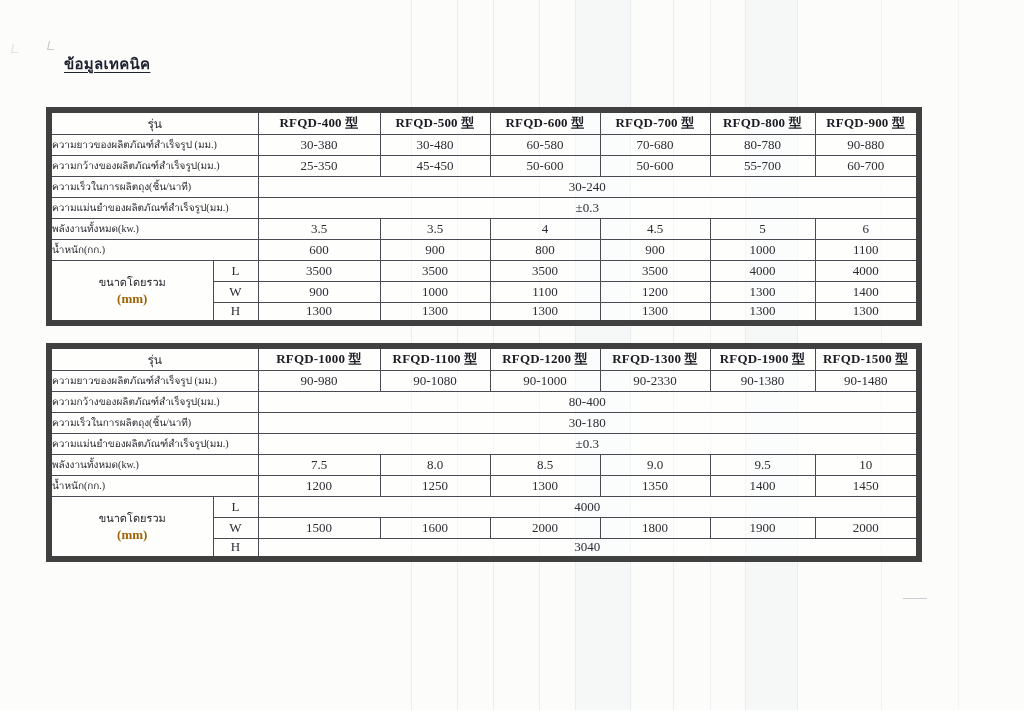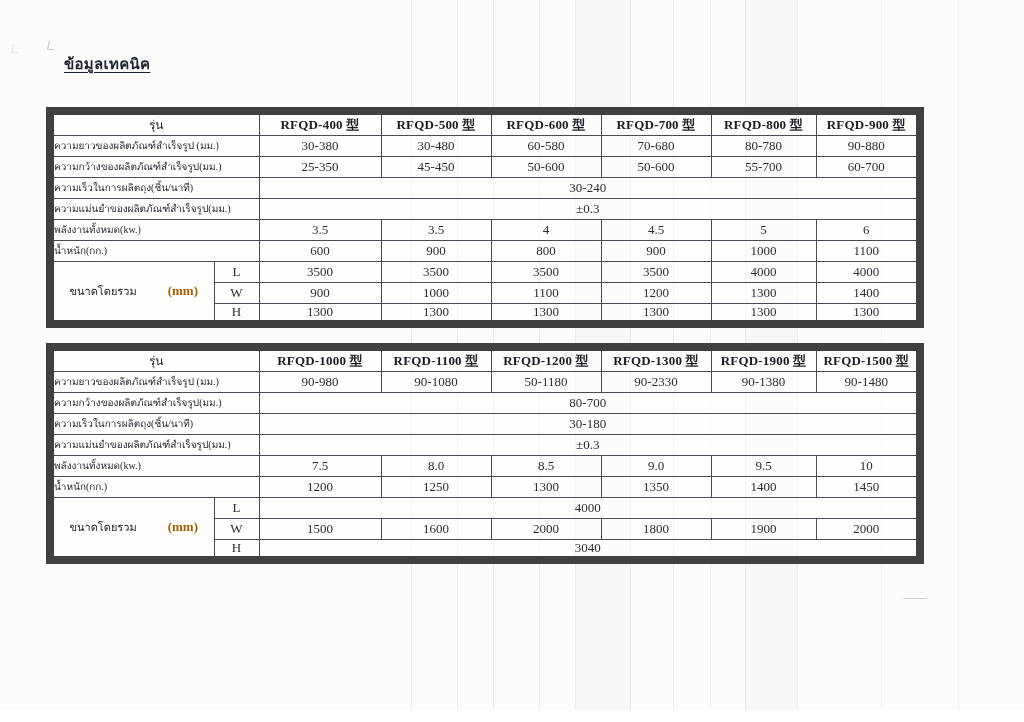--- a/index.html
+++ b/index.html
@@ -15,33 +15,33 @@
   .dash{position:absolute;height:1px;background:rgba(150,160,172,0.5);pointer-events:none;}
 
   .title{
     position:absolute;left:64px;top:52px;font-size:15px;font-weight:bold;color:#1d2230;
     text-decoration:underline;text-underline-offset:3px;letter-spacing:0.3px;
     font-family:"Liberation Serif",serif;
   }
 
   table.spec{
     position:absolute;left:46px;width:870px;border-collapse:collapse;table-layout:fixed;
-    border:8px solid #404040;background:rgba(255,255,255,0.55);
+    border:6px solid #404040;background:rgba(255,255,255,0.55);
   }
   #table1{top:107px;}
   #table2{top:343px;}
   .spec th,.spec td{border:1px solid #4a4a53;padding:0;overflow:hidden;white-space:nowrap;vertical-align:middle;}
   tr.hdr{height:24px;}
   tr.r{height:21px;}
   .rn{font-size:12px;font-weight:normal;text-align:center;color:#26262e;}
   .model{font-size:13px;font-weight:bold;text-align:center;color:#1b1b23;letter-spacing:0.2px;}
   .lbl{font-size:10px;text-align:left;padding-left:6px;color:#26262e;}
   .val{font-size:13px;text-align:center;color:#2c2c34;}
   .sub{font-size:13px;text-align:center;color:#2c2c34;}
-  .dimwrap{height:100%;display:flex;flex-direction:row;justify-content:space-around;align-items:center;padding:6px 0;box-sizing:border-box;}
+  .dimwrap{height:100%;display:flex;flex-direction:column;justify-content:space-around;align-items:center;padding:6px 0;box-sizing:border-box;}
   .dimname{font-size:11px;color:#26262e;}
   .dimunit{font-size:13px;font-weight:bold;color:#a16207;}
 </style>
 </head>
 <body>
 
 <div class="page">
 
   <div class="streak" style="left:411px"></div>
   <div class="streak" style="left:457px"></div>
@@ -182,28 +182,28 @@
       <th class="model">RFQD-1100 型</th>
       <th class="model">RFQD-1200 型</th>
       <th class="model">RFQD-1300 型</th>
       <th class="model">RFQD-1900 型</th>
       <th class="model">RFQD-1500 型</th>
     </tr>
     <tr class="r">
       <td class="lbl" colspan="2">ความยาวของผลิตภัณฑ์สำเร็จรูป (มม.)</td>
       <td class="val">90-980</td>
       <td class="val">90-1080</td>
-      <td class="val">50-1180</td>
+      <td class="val">90-1000</td>
       <td class="val">90-2330</td>
       <td class="val">90-1380</td>
       <td class="val">90-1480</td>
     </tr>
     <tr class="r">
       <td class="lbl" colspan="2">ความกว้างของผลิตภัณฑ์สำเร็จรูป(มม.)</td>
-      <td class="val" colspan="6">80-700</td>
+      <td class="val" colspan="6">80-400</td>
     </tr>
     <tr class="r">
       <td class="lbl" colspan="2">ความเร็วในการผลิตถุง(ชิ้น/นาที)</td>
       <td class="val" colspan="6">30-180</td>
     </tr>
     <tr class="r">
       <td class="lbl" colspan="2">ความแม่นยำของผลิตภัณฑ์สำเร็จรูป(มม.)</td>
       <td class="val" colspan="6">±0.3</td>
     </tr>
     <tr class="r">

